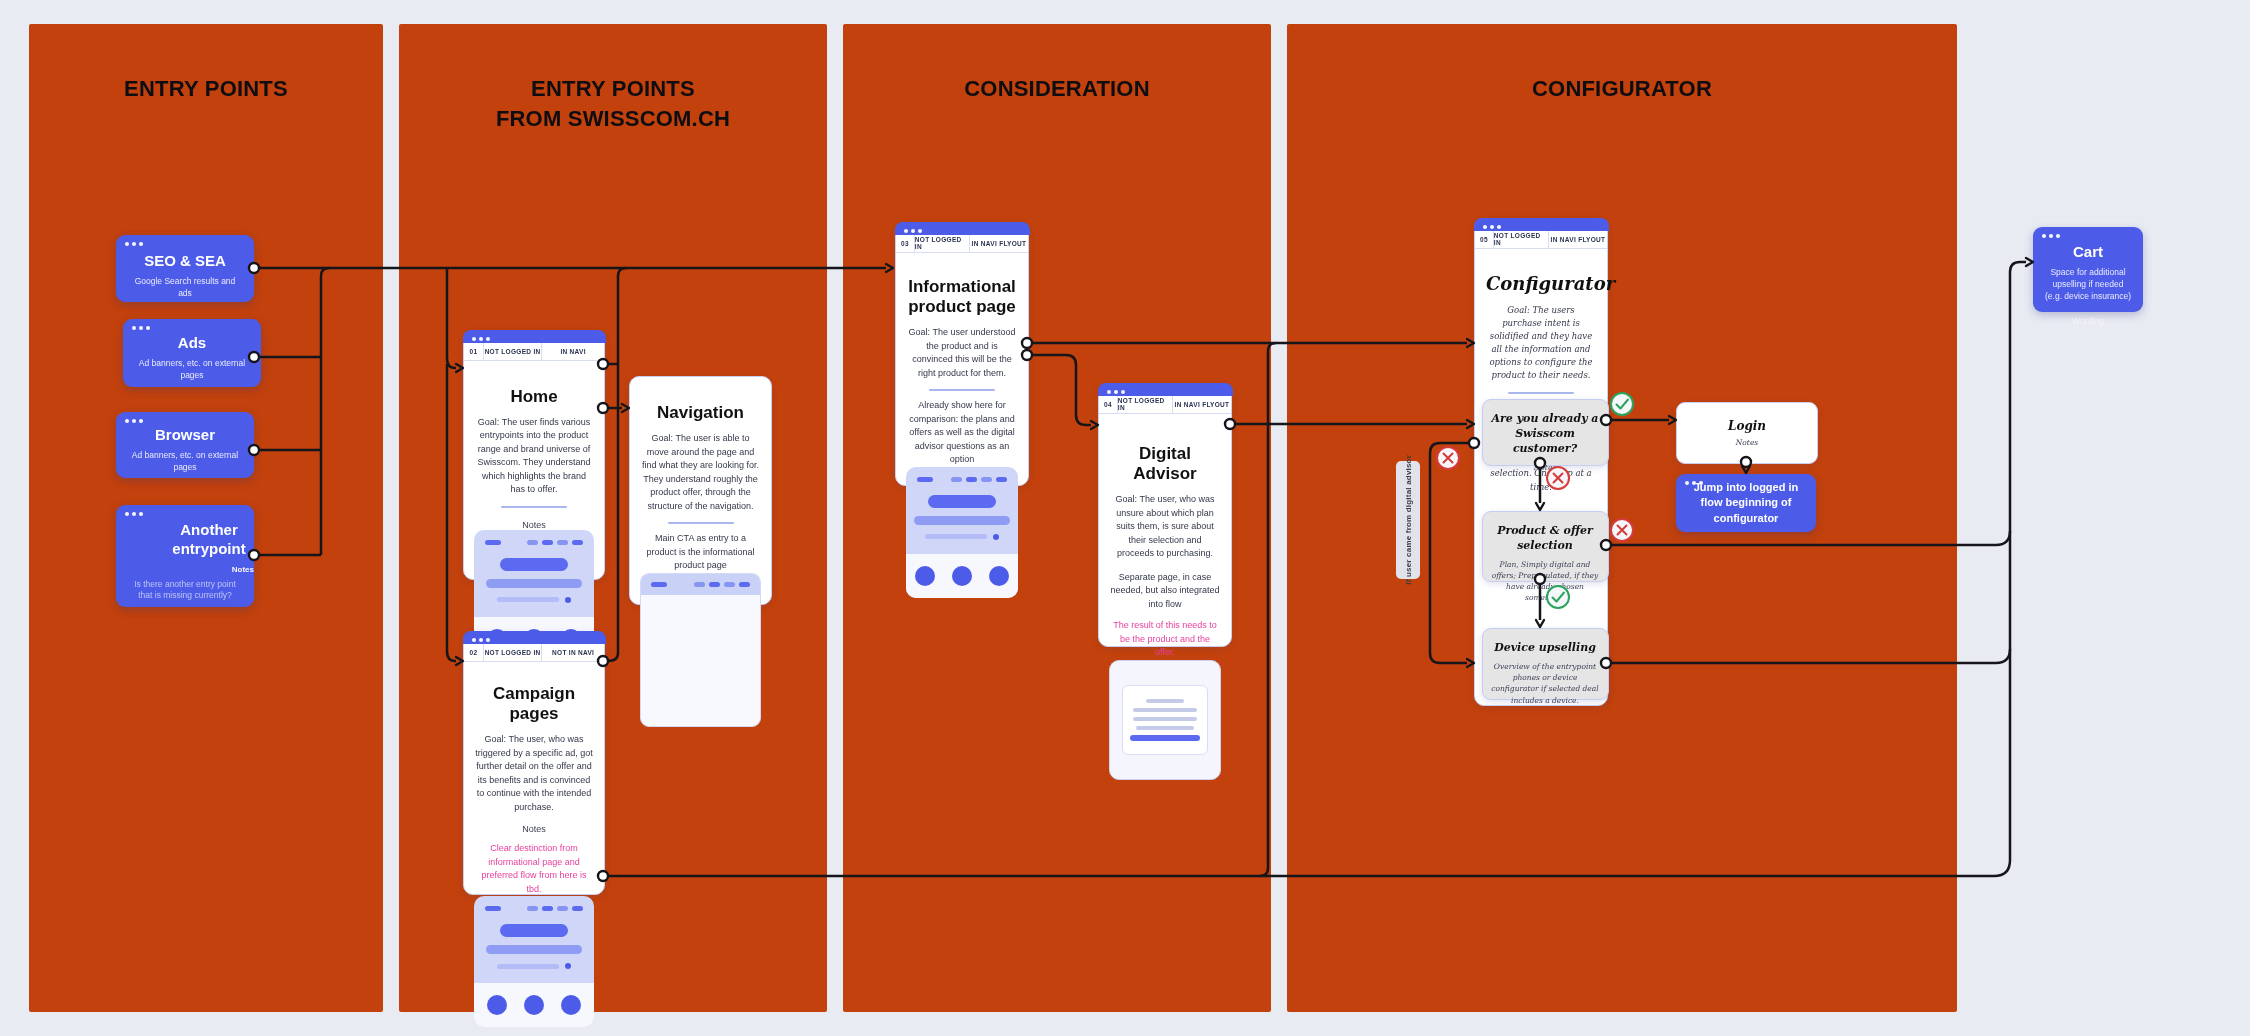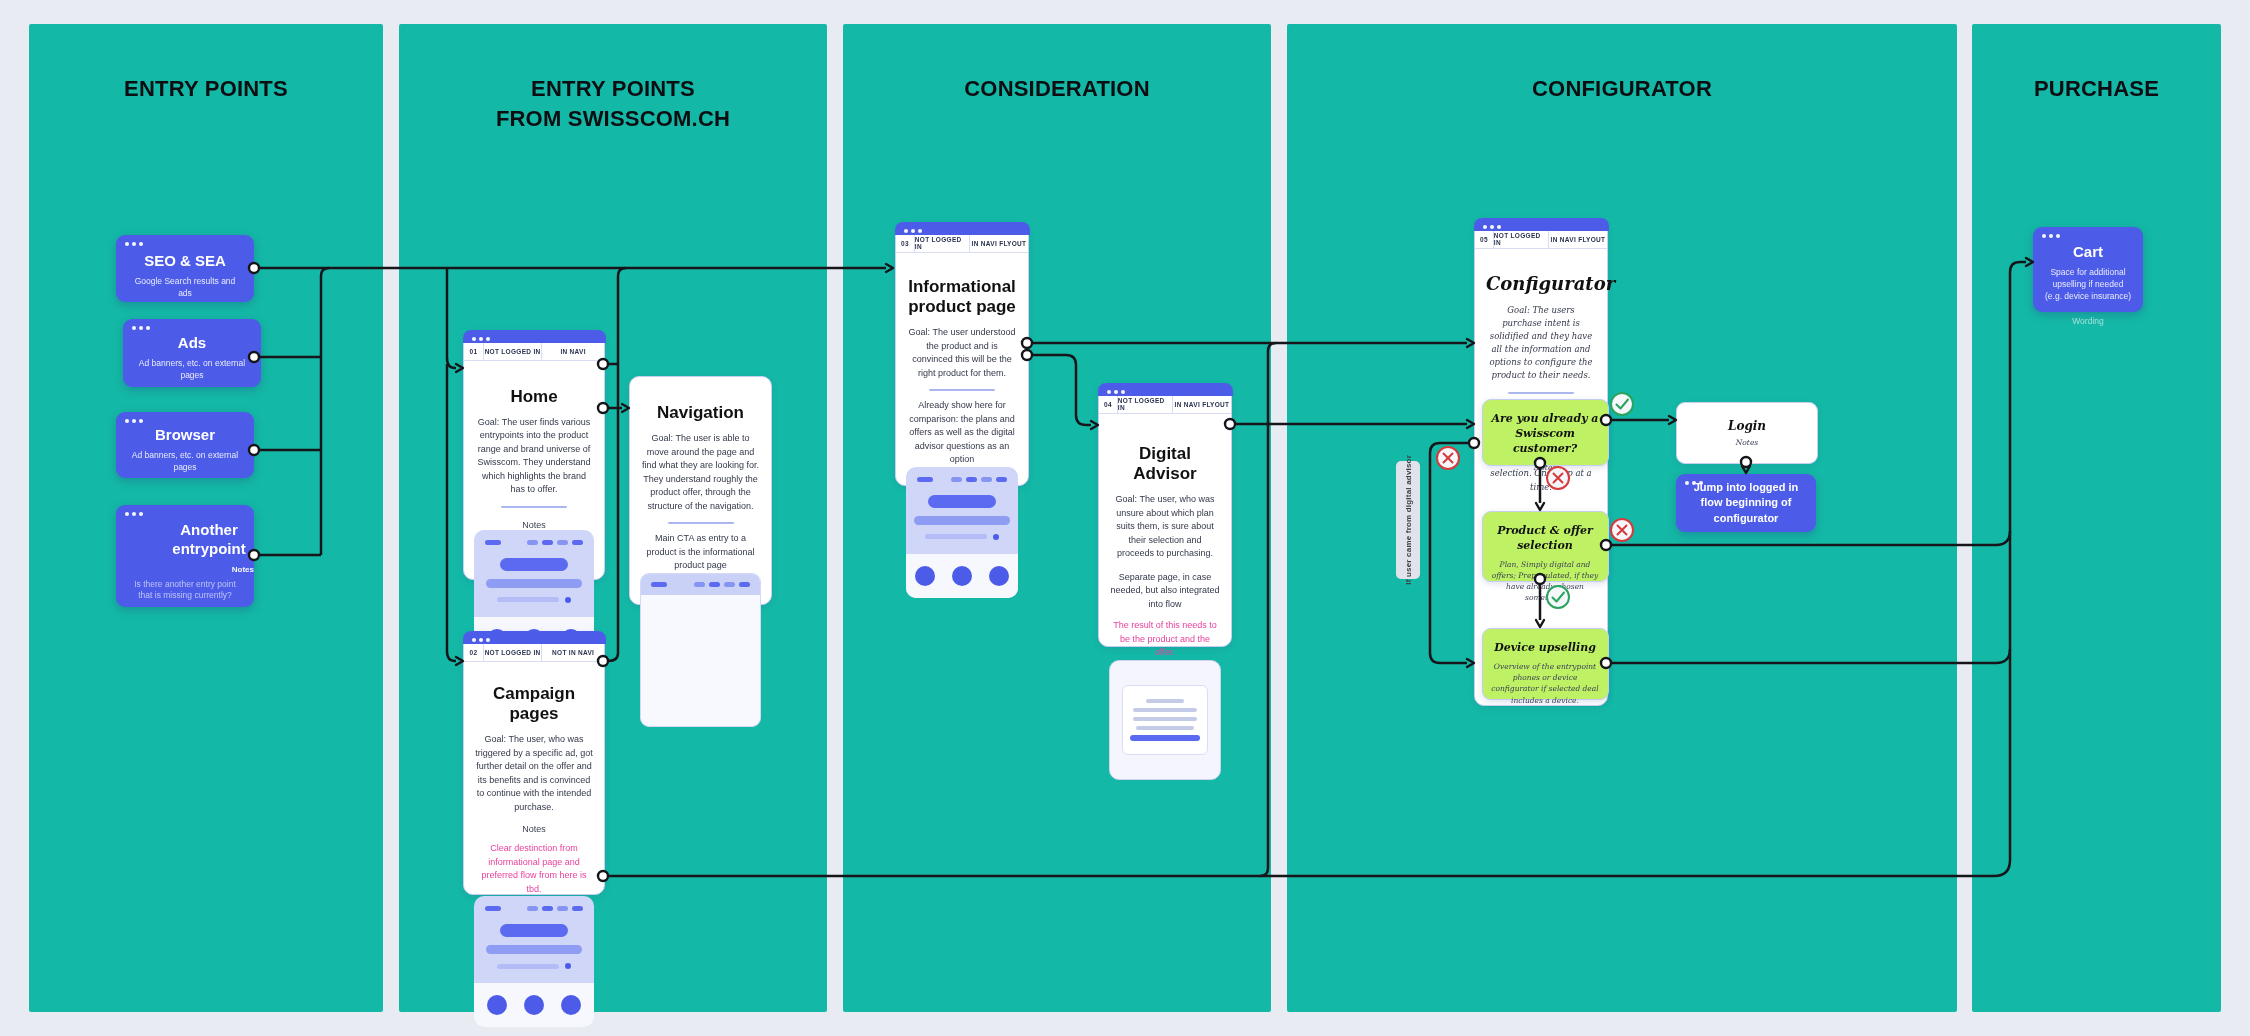--- a/index.html
+++ b/index.html
@@ -1,18 +1,18 @@
 <!DOCTYPE html>
 <html><head>
 <meta charset="utf-8">
 <style>
   html,body{margin:0;padding:0;background:#e9ebf3;}
   .canvas{position:relative;width:2250px;height:1036px;background:#e9ebf3;
           font-family:"Liberation Sans",sans-serif;color:#111;overflow:hidden;}
-  .col{position:absolute;top:24px;height:988px;background:#14b8a6;border-radius:2px;}
+  .col{position:absolute;top:24px;height:988px;background:#c2410c;border-radius:2px;}
   .col-title{position:absolute;width:100%;text-align:center;font-weight:bold;
              font-size:22px;letter-spacing:0.2px;color:#0d0d12;}
   
   .bluecard{position:absolute;background:#4c5ce9;border-radius:9px;color:#fff;
             box-shadow:0 3px 8px rgba(40,50,120,.28);display:flex;flex-direction:column;
             align-items:center;text-align:center;z-index:2;}
   .windots{position:absolute;top:7px;left:9px;display:flex;gap:3px;}
   .windots i{width:4px;height:4px;border-radius:50%;background:#fff;opacity:.95;}
   .bluecard h3{margin:0;font-size:15px;font-weight:bold;line-height:1.25;}
   .bc-sub{font-size:8.5px;line-height:1.4;color:rgba(255,255,255,.88);margin-top:5px;padding:0 12px;}
@@ -62,21 +62,21 @@
            height:118px;background:#f5f6fd;display:flex;align-items:center;justify-content:center;}
   .advcard{width:76%;background:#fff;border:1px solid #d9def5;border-radius:6px;
            padding:13px 0;display:flex;flex-direction:column;align-items:center;gap:5px;}
   .l{height:4px;border-radius:2px;background:#c4cbe8;}
   .l1{width:38px;} .l2{width:64px;} .l3{width:64px;} .l4{width:58px;}
   .l-blue{width:70px;height:6px;border-radius:3px;background:#5b6af0;}
   
   .cursive, .cursive .wintext{font-family:"DejaVu Serif",serif;font-style:italic;}
   .cfg-title{font-size:18px;font-weight:bold;margin:24px 0 10px;}
   .cfg-text{font-size:8.5px;color:#33384a;line-height:1.55;padding:0 2px;}
-  .section{position:absolute;left:-1.5px;right:-1.5px;background:#bef264;border:1.5px solid #c5cdf2;
+  .section{position:absolute;left:-1.5px;right:-1.5px;background:#e5e5e5;border:1.5px solid #c5cdf2;
            border-radius:9px;box-shadow:0 2px 6px rgba(60,70,140,.16);text-align:center;
            font-family:"DejaVu Serif",serif;font-style:italic;z-index:2;margin-left:8px;}
   .sec-title{font-size:11px;font-weight:bold;line-height:1.35;margin-top:12px;}
   .sec-note{font-size:7.5px;color:#3c4156;line-height:1.5;margin-top:5px;padding:0 8px;}
   
   .plaincard{position:absolute;background:#fff;border:1.5px solid #c9cff2;border-radius:9px;
              box-shadow:0 2px 6px rgba(60,70,140,.12);display:flex;flex-direction:column;
              align-items:center;justify-content:center;text-align:center;z-index:2;
              font-family:"DejaVu Serif",serif;font-style:italic;}
   .login-title{font-size:12px;font-weight:bold;}
@@ -98,23 +98,20 @@
   </div>
   <div class="col" style="left:399px;width:428px;">
     <div class="col-title" style="top:52px;">ENTRY POINTS</div>
     <div class="col-title" style="top:82px;">FROM SWISSCOM.CH</div>
   </div>
   <div class="col" style="left:843px;width:428px;">
     <div class="col-title" style="top:52px;">CONSIDERATION</div>
   </div>
   <div class="col" style="left:1287px;width:670px;">
     <div class="col-title" style="top:52px;">CONFIGURATOR</div>
-  </div>
-  <div class="col" style="left:1972px;width:249px;">
-    <div class="col-title" style="top:52px;">PURCHASE</div>
   </div>
 
   <div class="bluecard" style="left:116px;top:235px;width:138px;height:67px;padding-top:17px;box-sizing:border-box;">
     <div class="windots">
         <i></i>
         <i></i>
         <i></i>
       </div>
     <h3>SEO &amp; SEA</h3>
     <div class="bc-sub">Google Search results and ads</div>

